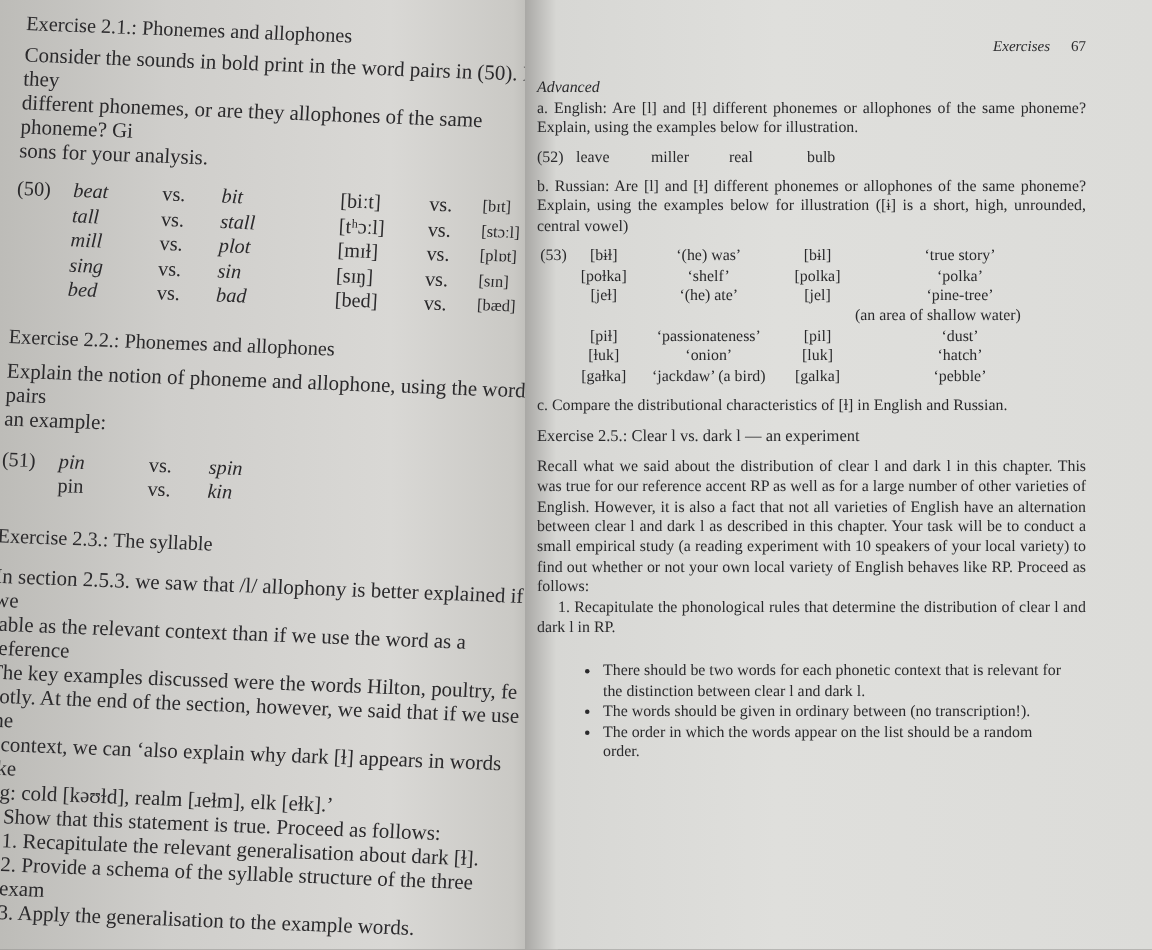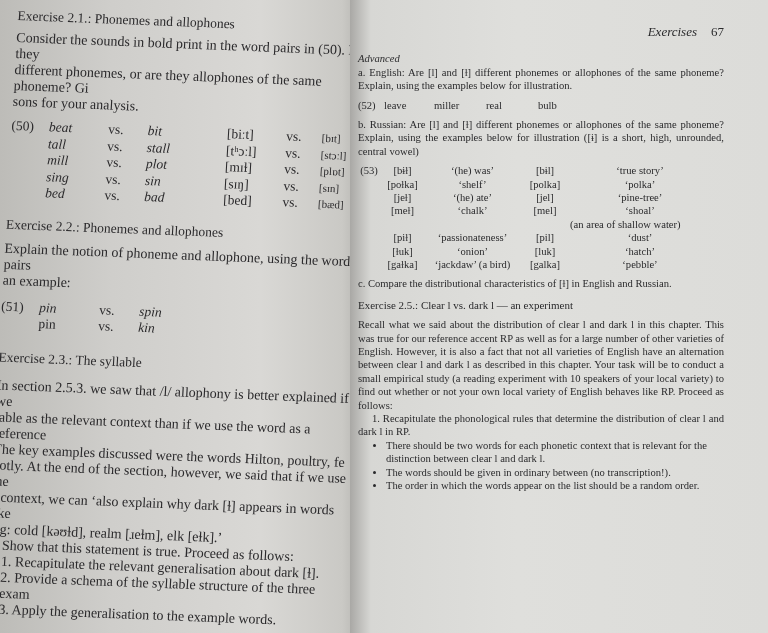--- a/index.html
+++ b/index.html
@@ -15,30 +15,30 @@
   .ex-title{font-size:13.5px;margin:0;}
   .lp{font-size:14px;line-height:16px;margin:0;}
   .ex-line{display:flex;font-size:13.5px;line-height:16.5px;}
   .col-num{width:38px;}
   .col-w1{width:60px;font-style:italic;}
   .col-vs{width:40px;}
   .col-w2{width:80px;font-style:italic;}
   .col-p1{width:60px;}
   .col-vs2{width:36px;}
   .col-p2{width:50px;font-size:11px;}
-  .header-row{display:flex;justify-content:flex-end;font-size:13px;margin:0 0 14px 0;}
+  .header-row{display:flex;justify-content:flex-end;font-size:10px;margin:0 0 14px 0;}
   .header-row .running{font-style:italic;margin-right:14px;}
   .r-it{font-style:italic;}
   .r-title{margin:8px 0 6px 0;font-size:11px;}
   .r-p{margin:0 0 6px 0;text-align:justify;}
   .ex53{margin:4px 0 6px 0;}
   .ex53-row{display:flex;height:13.4px;text-align:center;}
   .ex53 .n{width:22px;} .ex53 .a{width:45px;} .ex53 .b{width:95px;} .ex53 .c{width:50px;} .ex53 .d{width:140px;}
   .ol li, .ul li{margin:0;}
-  .ul{margin:0;padding-left:28px;}
+  .ul{margin:16px;padding-left:28px;}
   .indent{text-indent:14px;}
 </style>
 </head>
 <body>
 
 <div class="page-left">
   <div class="lcontent" style="transform:rotate(2.2deg) skewX(-1deg);">
     <p class="ex-title">Exercise 2.1.: Phonemes and allophones</p>
     <div style="margin-top:6px;">
       <p class="lp">Consider the sounds in bold print in the word pairs in (50). Do they</p>
@@ -162,27 +162,20 @@
         </div>
       <div class="ex53-row">
           <span class="n"></span>
           <span class="a">[jeɫ]</span>
           <span class="b">‘(he) ate’</span>
           <span class="c">[jel]</span>
           <span class="d">‘pine-tree’</span>
         </div>
       <div class="ex53-row">
           <span class="n"></span>
-          <span class="a">[meɫ]</span>
-          <span class="b">‘chalk’</span>
-          <span class="c">[mel]</span>
-          <span class="d">‘shoal’</span>
-        </div>
-      <div class="ex53-row">
-          <span class="n"></span>
           <span class="a"></span>
           <span class="b"></span>
           <span class="c"></span>
           <span class="d" style="width:auto;">(an area of shallow water)</span>
         </div>
       <div class="ex53-row">
           <span class="n"></span>
           <span class="a">[piɫ]</span>
           <span class="b">‘passionateness’</span>
           <span class="c">[pil]</span>

